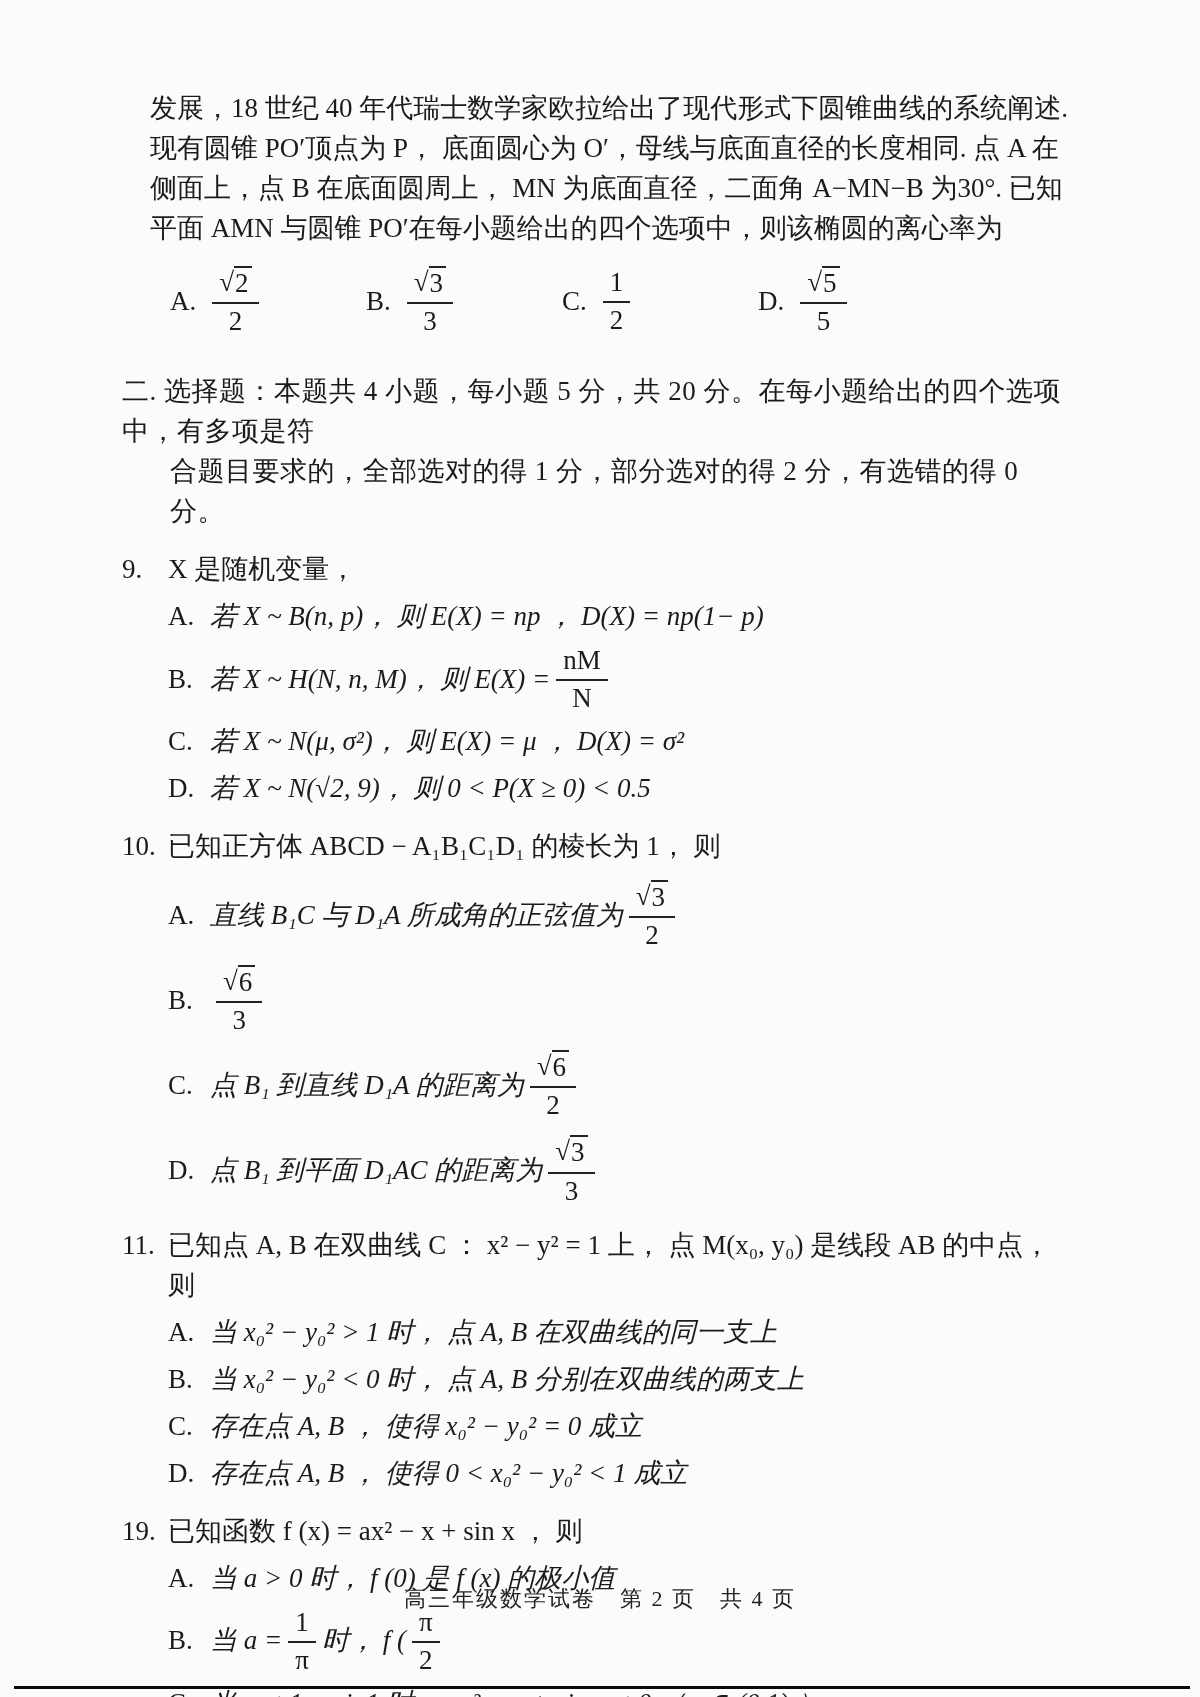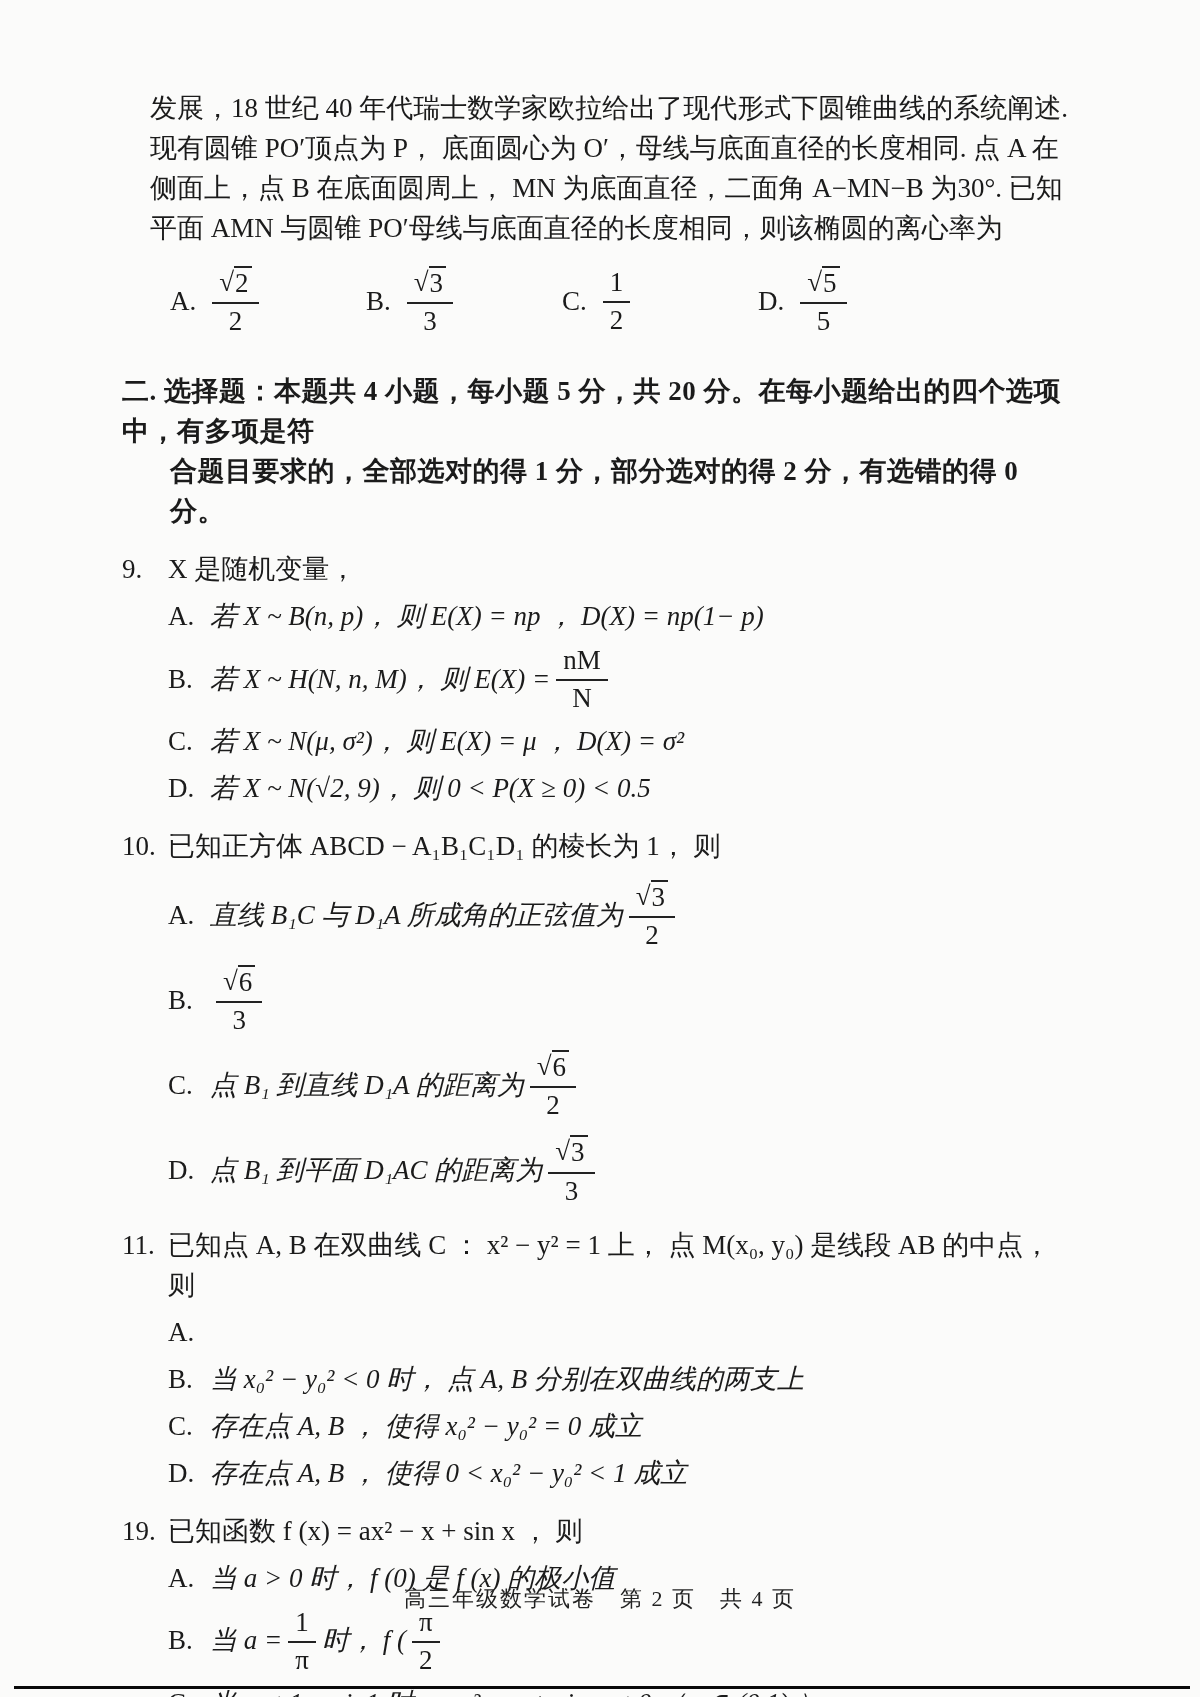--- a/index.html
+++ b/index.html
@@ -22,21 +22,21 @@
   .sqrt-sign { display:inline-block; transform:translateY(1px); }
   .radicand { display:inline-block; border-top:2px solid #222; padding:0 3px 0 1px; }
   .sqrt-sign:empty + .radicand { border-top:none; padding:0; }
 
   
   .choice-row { display:flex; margin:16px 0 0 48px; }
   .choice { width:196px; display:flex; align-items:center; }
   .choice .opt-label { margin-right:10px; }
 
   
-  .sec2 { margin-top:34px; font-weight:700; letter-spacing:0.5px; }
+  .sec2 { margin-top:34px; font-weight:400; letter-spacing:0.5px; }
   .sec2 .l2 { padding-left:48px; }
 
   
   .question { margin-top:18px; }
   .qline { display:flex; }
   .qnum { width:46px; flex-shrink:0; }
   .opts { margin-left:46px; }
   .opt { display:flex; align-items:center; margin:7px 0; }
   .opt .opt-label { width:42px; flex-shrink:0; }
   .opt .opt-text { white-space:nowrap;font-style:italic; }
@@ -56,21 +56,21 @@
 <body>
 
 <div class="page">
   <div class="content">
 
     <section>
       <div class="para">
         <div class="line">发展，18 世纪 40 年代瑞士数学家欧拉给出了现代形式下圆锥曲线的系统阐述.</div>
         <div class="line">现有圆锥 PO′顶点为 P， 底面圆心为 O′，母线与底面直径的长度相同. 点 A 在</div>
         <div class="line">侧面上，点 B 在底面圆周上， MN 为底面直径，二面角 A−MN−B 为30°. 已知</div>
-        <div class="line">平面 AMN 与圆锥 PO′母线与底面直径的长度相同，则该椭圆的离心率为</div>
+        <div class="line">平面 AMN 与圆锥 PO′在每小题给出的四个选项中，则该椭圆的离心率为</div>
       </div>
       <div class="choice-row">
         <div class="choice">
           <span class="opt-label">A.</span>
           <span class="frac">
             <span class="num">
                 <span class="sqrt-sign">√</span>
                 <span class="radicand">2</span>
               </span>
             <span class="den">2</span>
@@ -196,20 +196,21 @@
     </section>
 
     <section class="question q11">
       <div class="qline">
         <span class="qnum">11.</span>
         <span class="qstem">已知点 A, B 在双曲线 C ： x² − y² = 1 上， 点 M(x₀, y₀) 是线段 AB 的中点， 则</span>
       </div>
       <div class="opts">
         <div class="opt">
           <span class="opt-label">A.</span>
+          <span class="opt-text">当 x₀² − y₀² &gt; 1 时， 点 A, B 在双曲线的同一支上</span>
         </div>
         <div class="opt">
           <span class="opt-label">B.</span>
           <span class="opt-text">当 x₀² − y₀² &lt; 0 时， 点 A, B 分别在双曲线的两支上</span>
         </div>
         <div class="opt">
           <span class="opt-label">C.</span>
           <span class="opt-text">存在点 A, B ， 使得 x₀² − y₀² = 0 成立</span>
         </div>
         <div class="opt">

